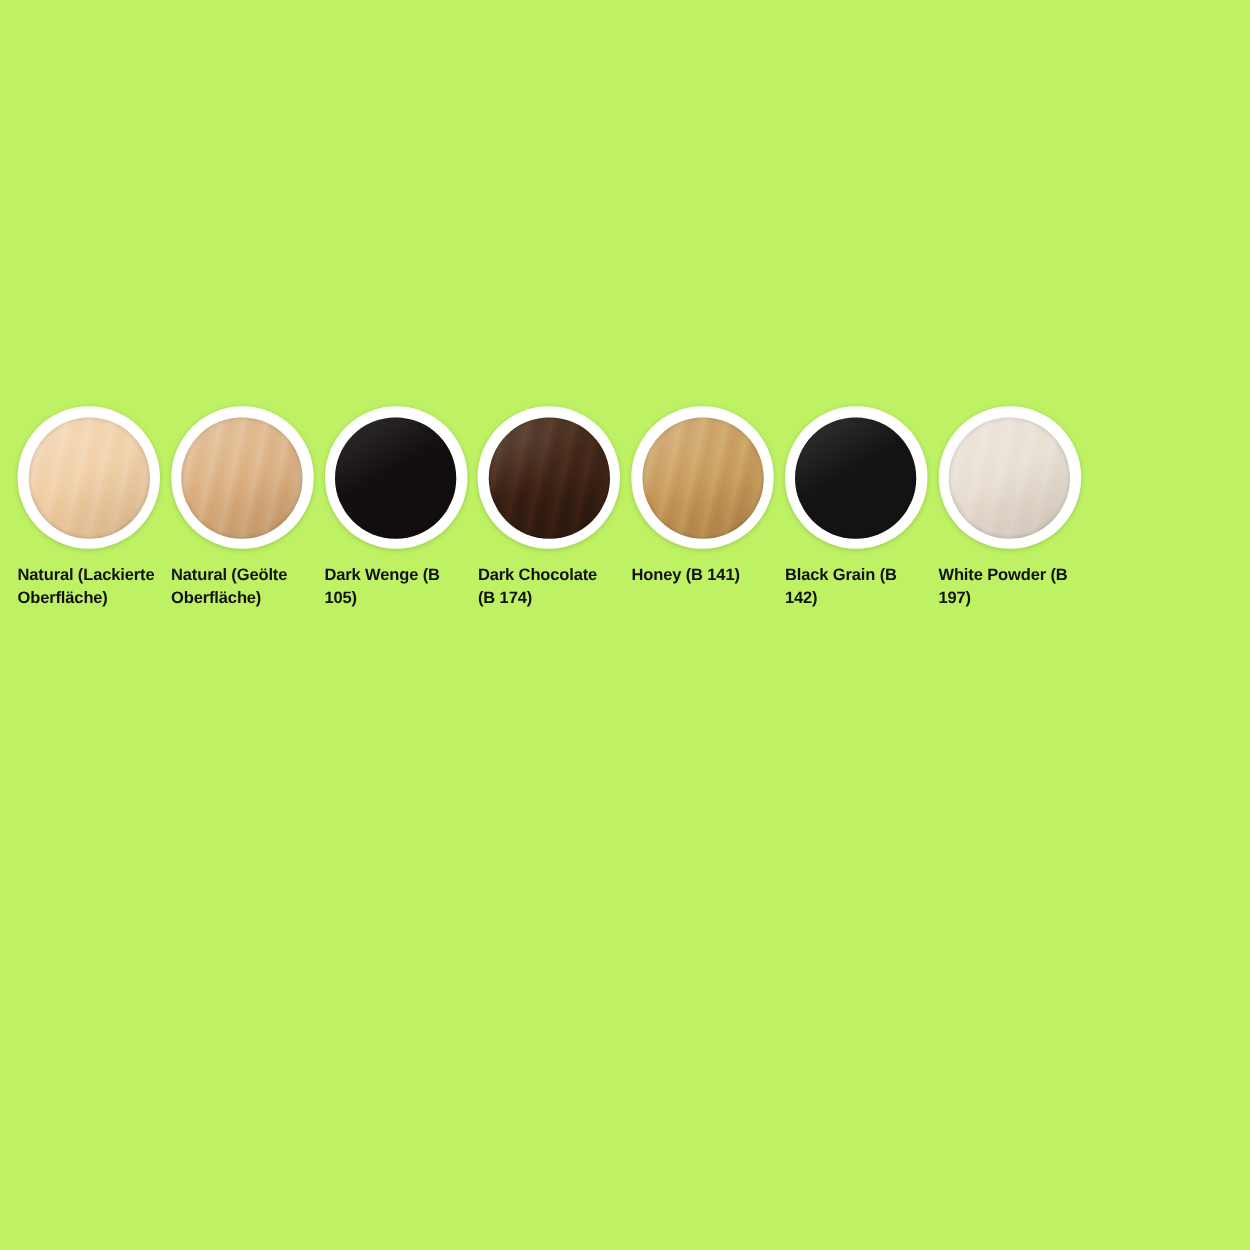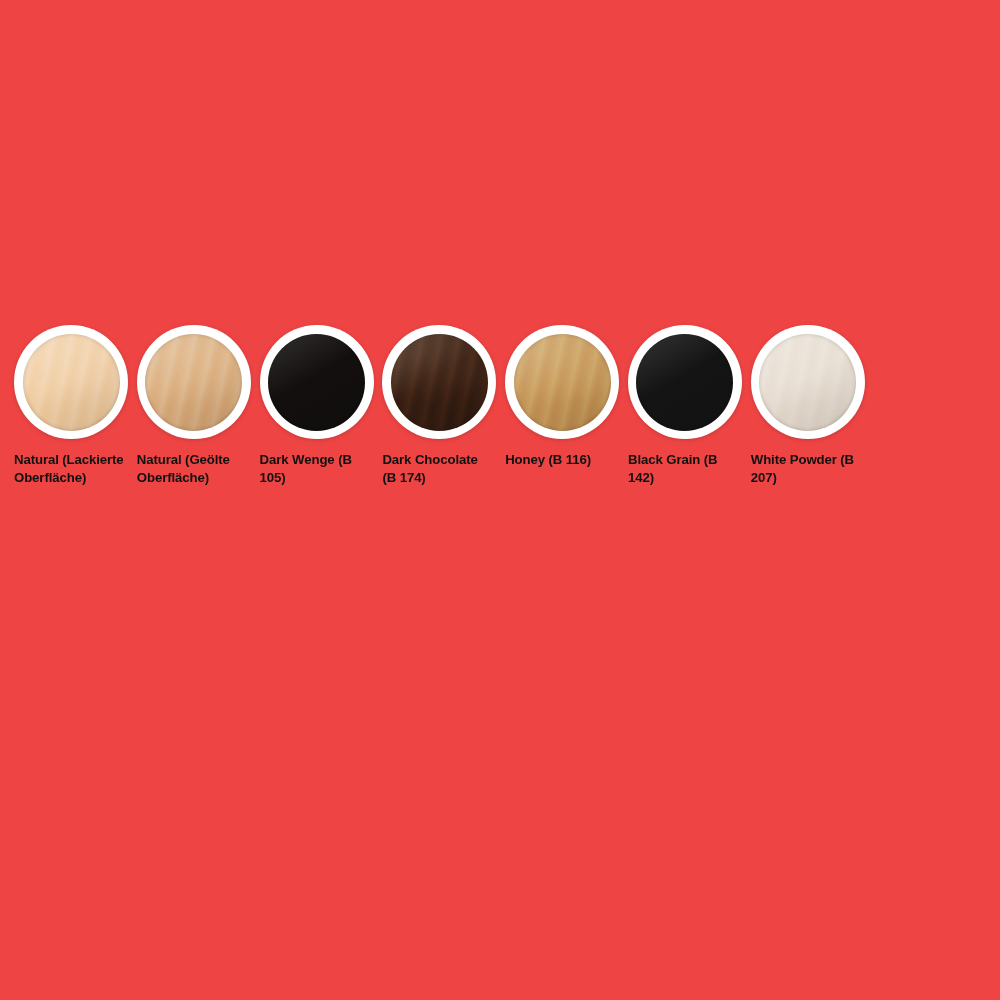--- a/index.html
+++ b/index.html
@@ -10,21 +10,21 @@
     height: 1000px;
     background: #ffffff;
     font-family: "Liberation Sans", sans-serif;
     overflow: hidden;
   }
 
   #swatch-board {
     position: relative;
     width: 1000px;
     height: 1000px;
-    background: #ef4444;
+    background: #bef264;
   }
 
   .swatch-grid {
     position: absolute;
     left: 14px;
     top: 325px;
     width: 972px;
     display: grid;
     grid-template-columns: repeat(8, 122.8px);
     grid-auto-rows: 192px;
@@ -151,34 +151,34 @@
         <div class="swatch-label">Dark Chocolate (B 174)</div>
       </div>
       <div class="swatch-cell">
         <div class="swatch-ring">
           <div class="swatch-disc" style="background: rgb(200, 154, 91);">
             <div class="grain"></div>
             <div class="grain2"></div>
             <div class="sheen"></div>
           </div>
         </div>
-        <div class="swatch-label">Honey (B 116)</div>
+        <div class="swatch-label">Honey (B 141)</div>
       </div>
       <div class="swatch-cell">
         <div class="swatch-ring">
           <div class="swatch-disc" style="background: rgb(20, 20, 20);">
             <div class="sheen"></div>
           </div>
         </div>
         <div class="swatch-label">Black Grain (B 142)</div>
       </div>
       <div class="swatch-cell">
         <div class="swatch-ring">
           <div class="swatch-disc" style="background: rgb(232, 222, 210);">
             <div class="grain"></div>
             <div class="grain2"></div>
             <div class="sheen"></div>
           </div>
         </div>
-        <div class="swatch-label">White Powder (B 207)</div>
+        <div class="swatch-label">White Powder (B 197)</div>
       </div>
     </div>
 </div>
 
 </body></html>

